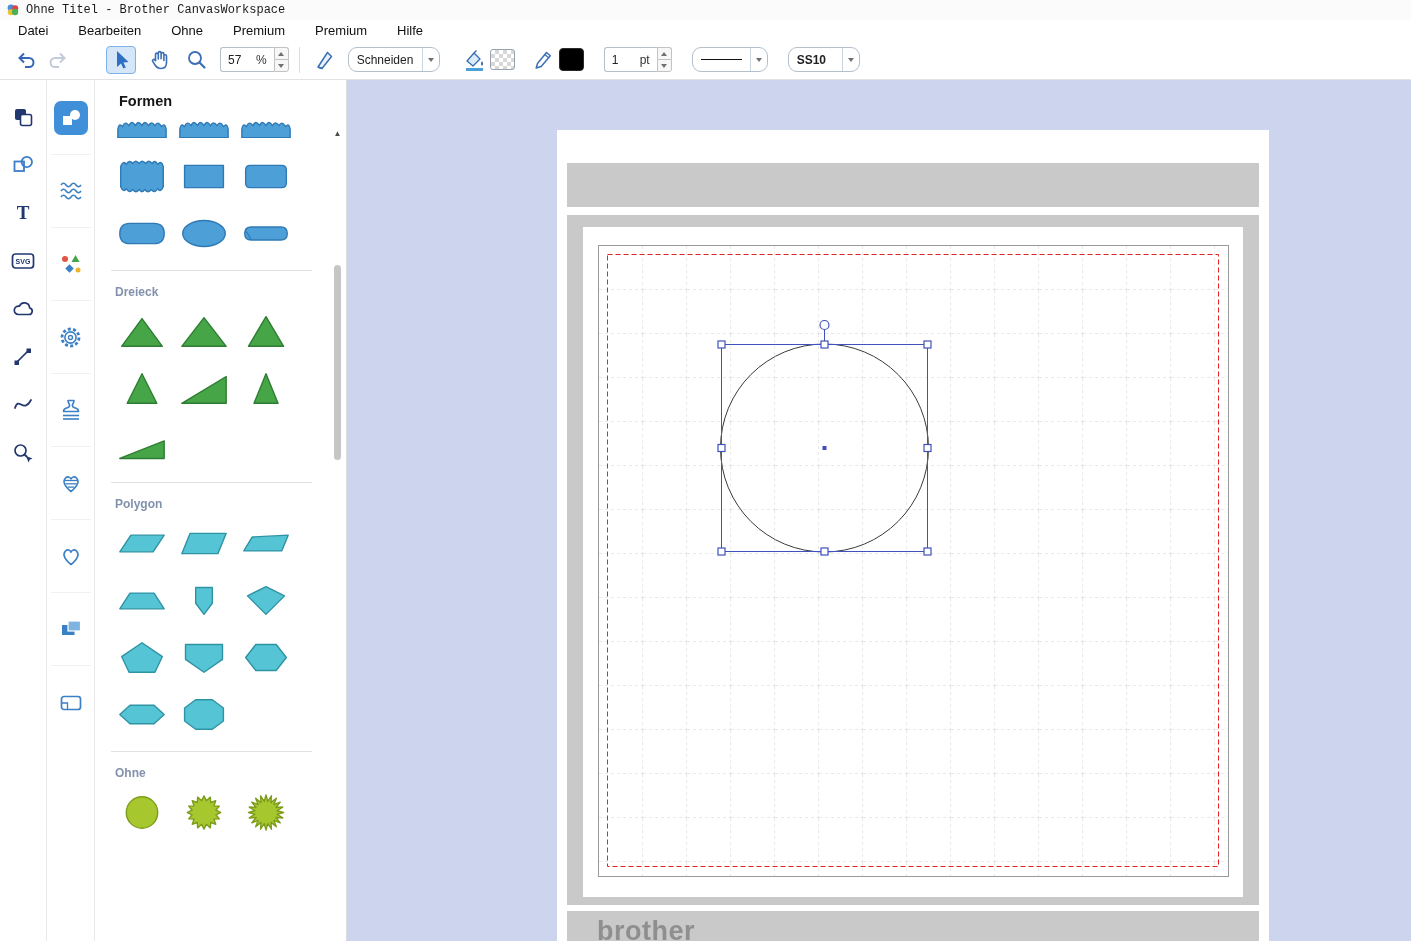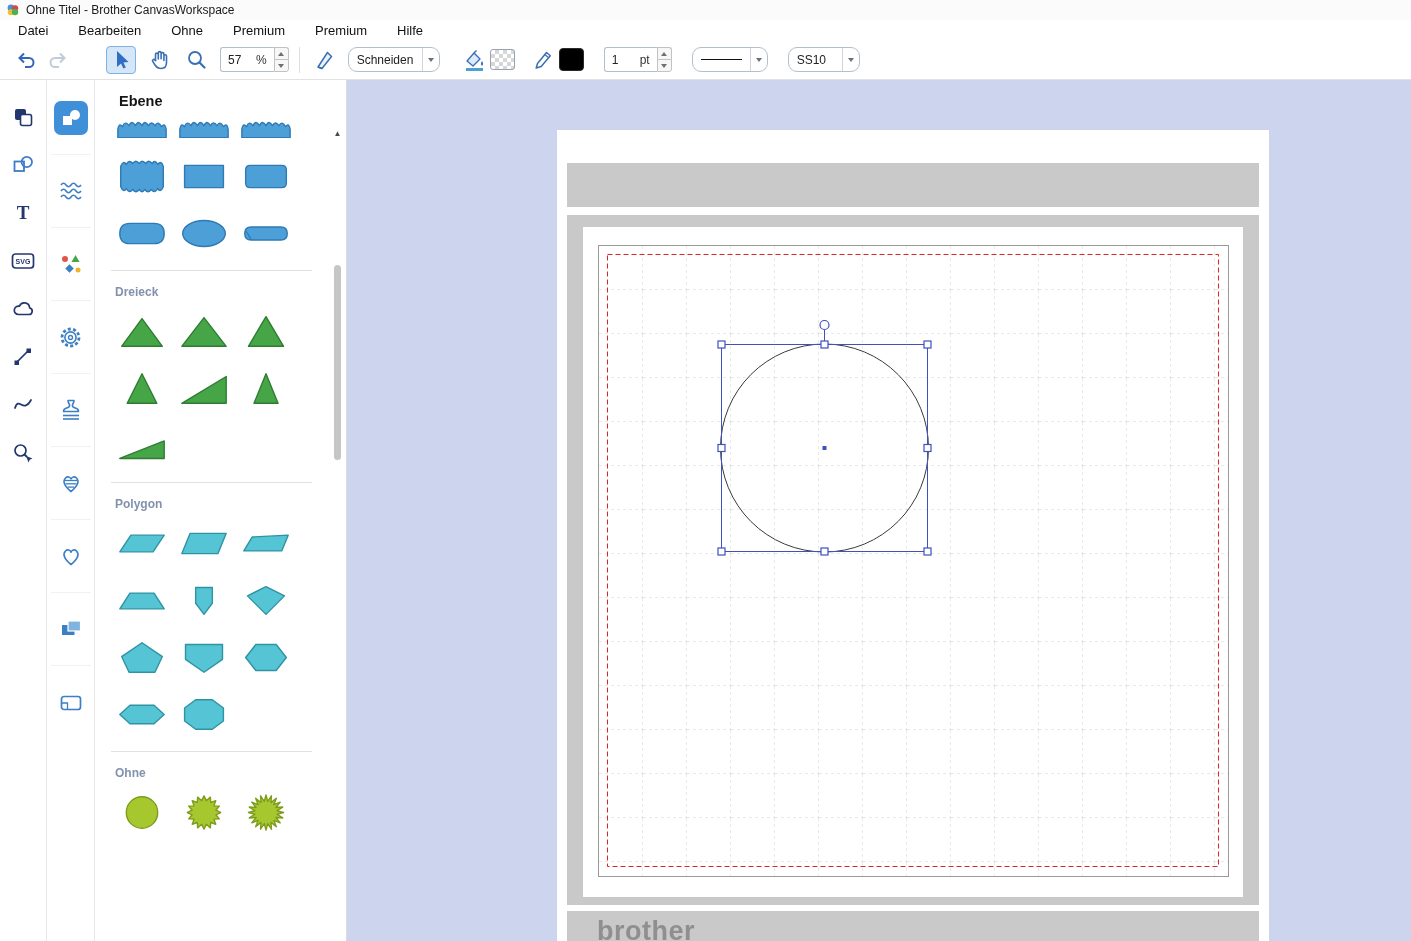--- a/index.html
+++ b/index.html
@@ -1,21 +1,21 @@
 <!DOCTYPE html>
 <html><head>
 <meta charset="utf-8">
 <style>
   * { box-sizing: border-box; margin: 0; padding: 0; }
   html,body { width:1411px; height:941px; overflow:hidden; background:#fff;
     font-family:"Liberation Sans", sans-serif; }
 
   
   .titlebar { height:20px; display:flex; align-items:center; gap:6px; padding-left:6px;
-    background:#fbfbfb; font-size:12px; color:#1a1a1a; }
+    background:#fbfbfb; font-size:12px; color:#1a1a1a;font-family:Liberation Mono, monospace; }
 
   
   .menubar { height:20px; display:flex; align-items:center; background:#fff; font-size:13px; }
   .menu-item { padding:0 11px; color:#101010; cursor:default;margin-left:8px; }
   .menu-item:first-child { padding-left:10px; }
 
   
   .toolbar { height:40px; display:flex; align-items:center; background:#fff;
     border-bottom:1px solid #e2e2e2; padding-left:12px; }
   .tb-btn { width:30px; height:28px; display:flex; align-items:center; justify-content:center;
@@ -211,21 +211,21 @@
   </div>
   <div class="sp20"></div>
   <div class="selectbox" style="width:76px;">
     <span class="line-sample" style="flex:1;"></span>
     <span class="sel-arrow">
         <span class="tri-down"></span>
       </span>
   </div>
   <div class="sp20"></div>
   <div class="selectbox" style="width:72px;">
-    <span class="sel-text" style="flex:1;">SS10</span>
+    <span class="sel-text" style="flex:1;font-weight:bold;">SS10</span>
     <span class="sel-arrow">
         <span class="tri-down"></span>
       </span>
   </div>
 </div>
 
 <div class="main">
 
   <div class="iconbar">
     <div class="ib-item">
@@ -334,21 +334,21 @@
     </div>
     <div class="cat-item">
       <svg width="26" height="26" viewBox="0 0 26 26">
         <rect x="3.5" y="6.5" width="19" height="13" rx="2.5" fill="none" stroke="#3b7fc4" stroke-width="1.7"></rect>
         <path d="M3.5 13 h6 v6.5" fill="none" stroke="#3b7fc4" stroke-width="1.3"></path>
       </svg>
     </div>
   </div>
 
   <div class="shapes-panel">
-    <div class="panel-title">Ebene</div>
+    <div class="panel-title">Formen</div>
     <div class="shape-sections" id="shape-sections">
         <div class="shape-section">
           <div class="shape-grid">
             <div class="shape-item">
               <svg viewBox="0 0 56 20" width="52" height="19">
                 <path d="M2 20L2 11Q3 3 7 8Q10 1 14 7Q17 0 21 7Q24 0 28 7Q31 0 35 7Q38 1 42 7Q45 1 49 8Q53 3 54 11L54 20Z" fill="#4d9fd8" stroke="#2f79b4" stroke-width="1.5" stroke-linejoin="round"></path>
               </svg>
             </div>
             <div class="shape-item">
               <svg viewBox="0 0 56 20" width="52" height="19">

